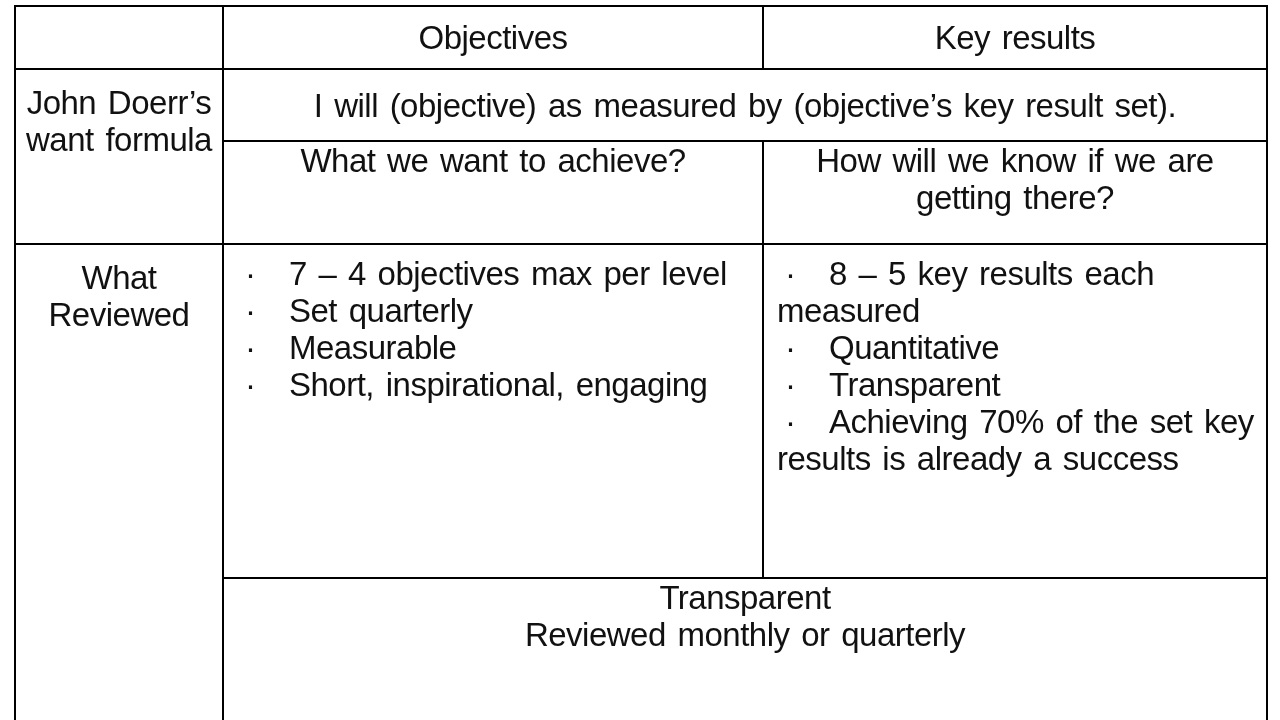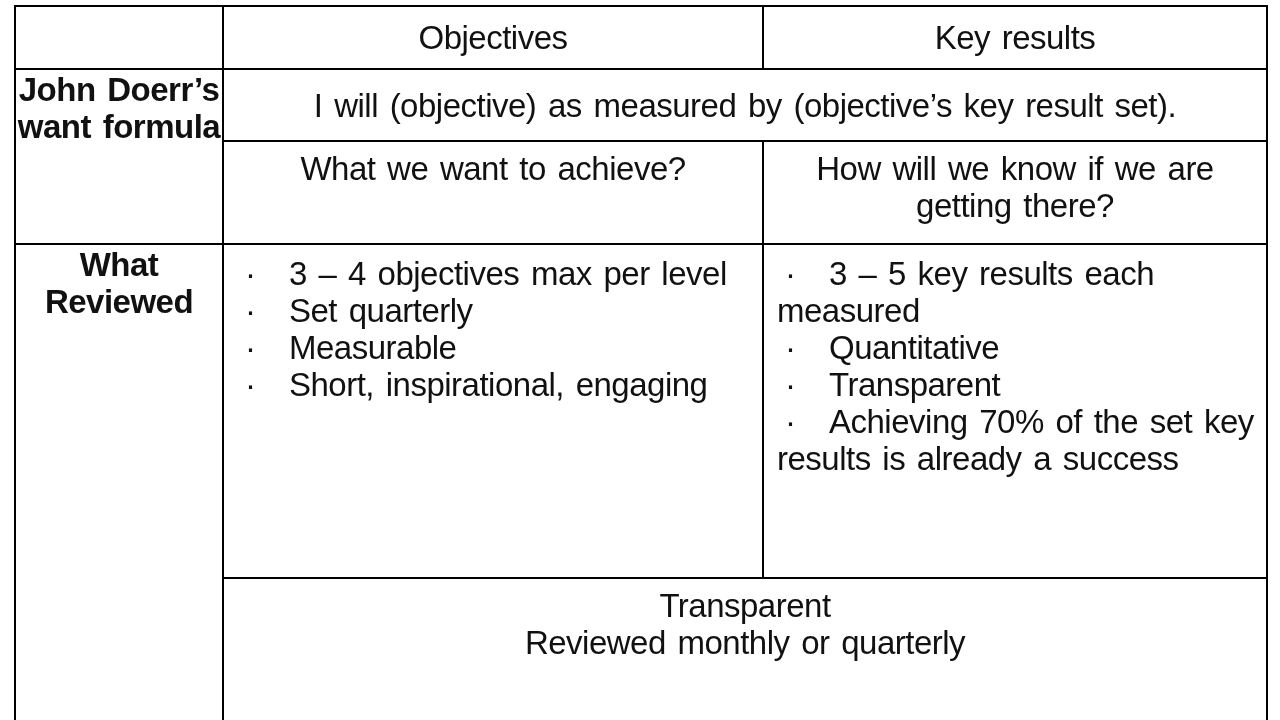--- a/index.html
+++ b/index.html
@@ -27,22 +27,22 @@
     font-size: 33px;
     line-height: 37px;
     letter-spacing: -0.5px;
     word-spacing: 3px;
     padding: 0;
     vertical-align: top;
     background: #ffffff;
   }
   .c-mid    { vertical-align: middle; text-align: center; }
   .c-top    { vertical-align: top;    text-align: center; }
-  .pt8  { padding-top: 8px; }
-  .pt9  { padding-top: 1px; font-weight: bold; }
+  .pt8  { }
+  .pt9  { padding-top: 14px; }
   .cell-bullets { padding: 10px 8px 0 13px; text-align: left; }
   .bullet-line { white-space: nowrap; }
   .bullet-line .dot {
     display: inline-block;
     width: 52px;
     padding-left: 8px;
     box-sizing: border-box;
   }
 </style>
 </head>
@@ -89,29 +89,29 @@
     </tr>
     <tr style="height:334px">
       <td rowspan="2" class="c-top pt9">
         <div>
               <div>What</div>
               <div>Reviewed</div>
             </div>
       </td>
       <td class="cell-bullets">
         <div>
-              <div class="bullet-line"><span class="dot">·</span><span>3 – 4 objectives max per level</span></div>
+              <div class="bullet-line"><span class="dot">·</span><span>7 – 4 objectives max per level</span></div>
               <div class="bullet-line"><span class="dot">·</span><span>Set quarterly</span></div>
               <div class="bullet-line"><span class="dot">·</span><span>Measurable</span></div>
               <div class="bullet-line"><span class="dot">·</span><span>Short, inspirational, engaging</span></div>
             </div>
       </td>
       <td class="cell-bullets">
         <div>
-              <div class="bullet-line"><span class="dot">·</span><span>3 – 5 key results each</span></div>
+              <div class="bullet-line"><span class="dot">·</span><span>8 – 5 key results each</span></div>
               <div class="bullet-line"><span>measured</span></div>
               <div class="bullet-line"><span class="dot">·</span><span>Quantitative</span></div>
               <div class="bullet-line"><span class="dot">·</span><span>Transparent</span></div>
               <div class="bullet-line"><span class="dot">·</span><span>Achieving 70% of the set key</span></div>
               <div class="bullet-line"><span>results is already a success</span></div>
             </div>
       </td>
     </tr>
     <tr style="height:176px">
       <td colspan="2" class="c-top pt8">

